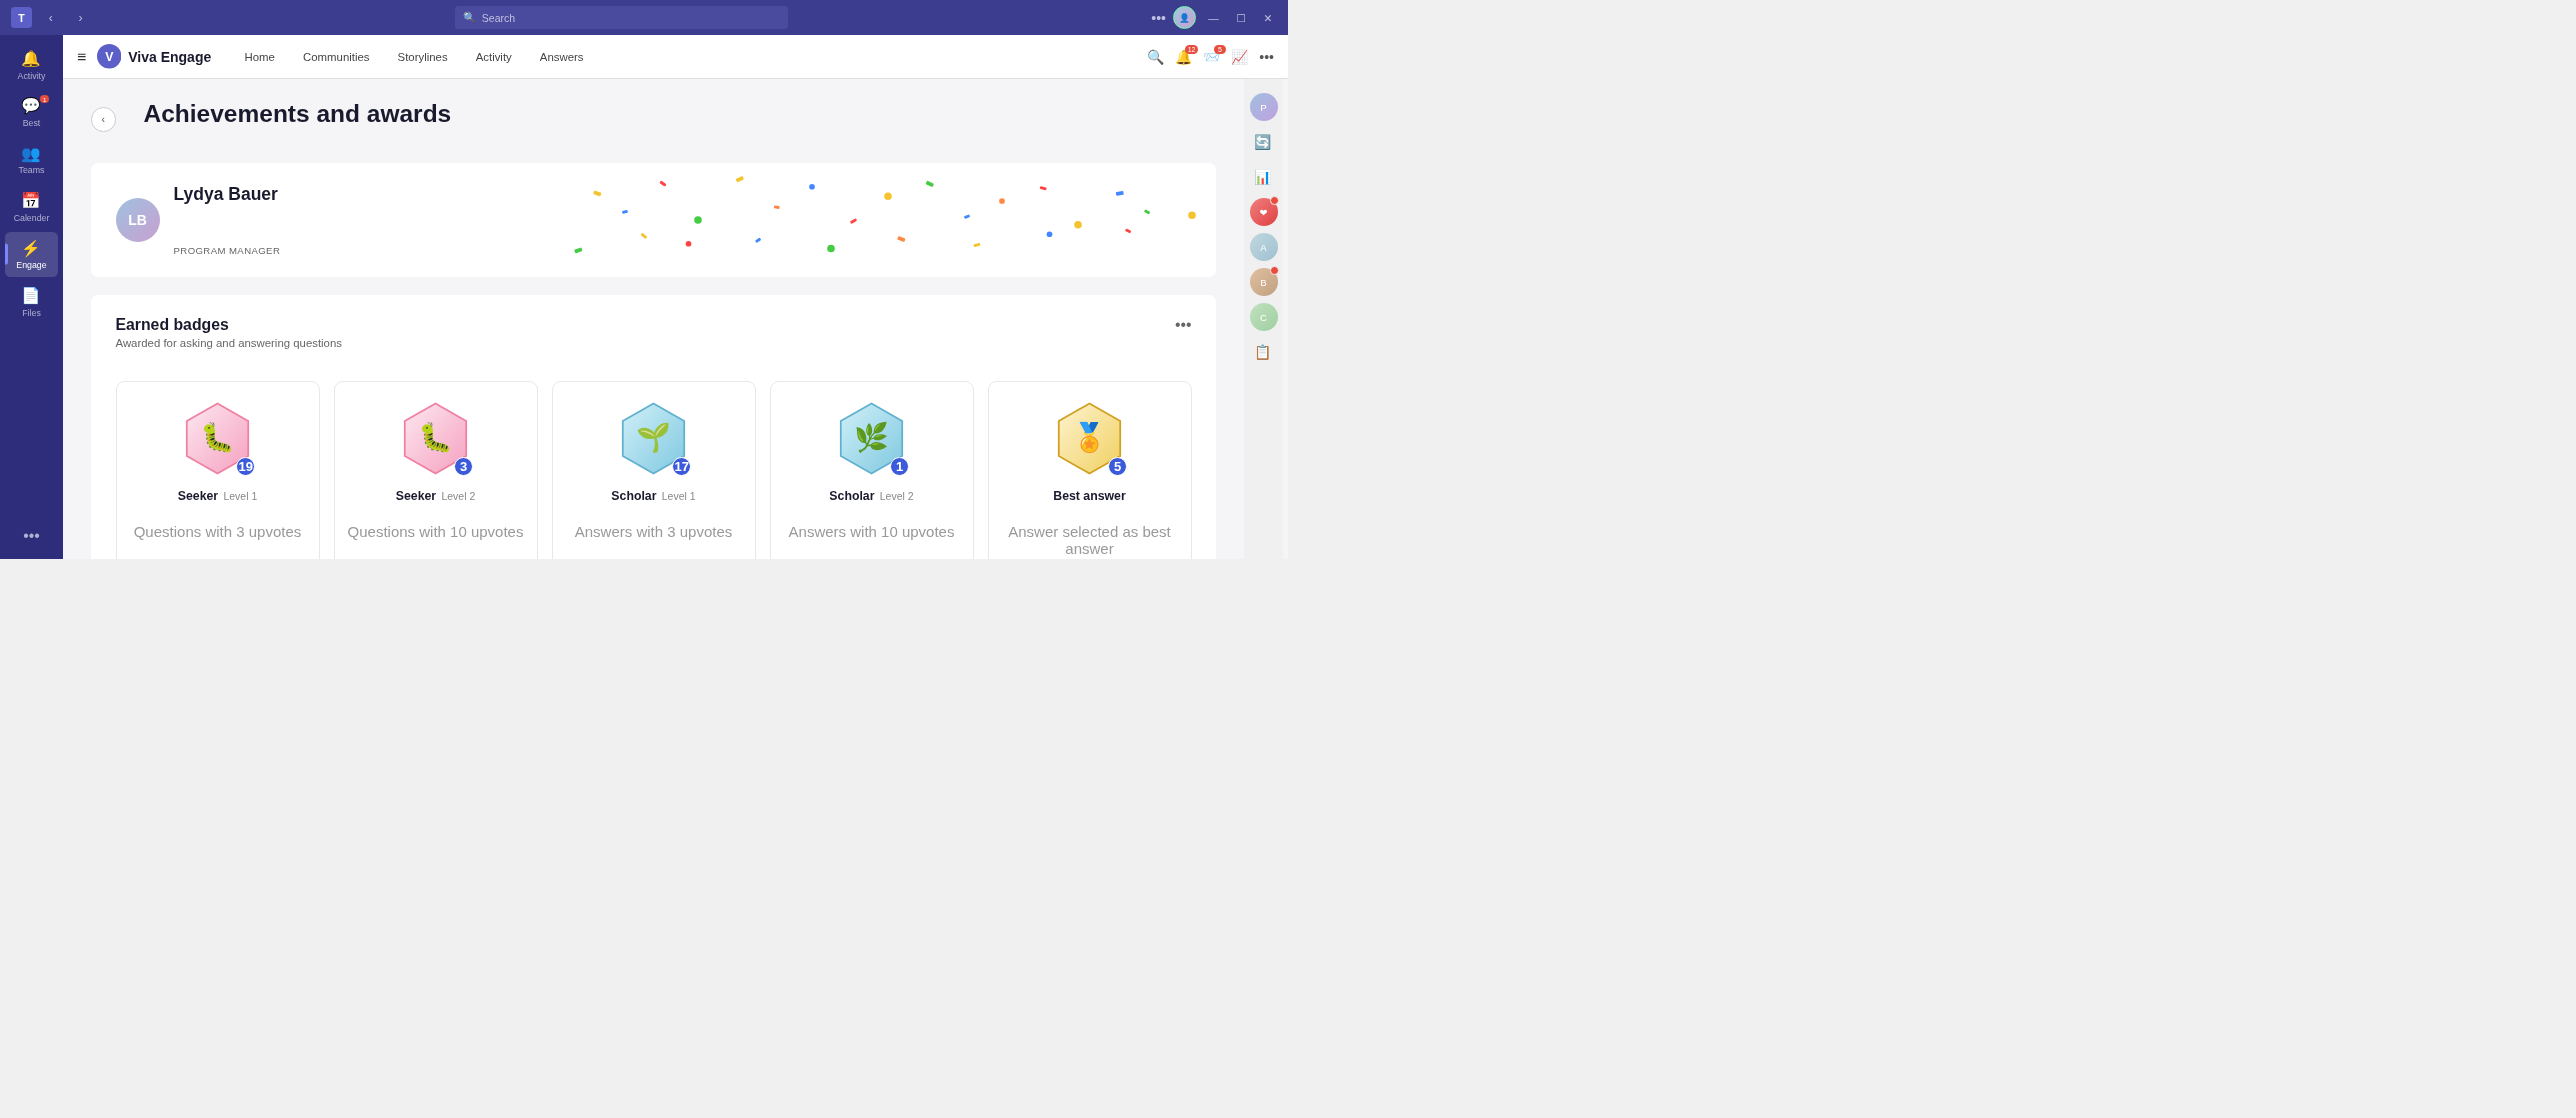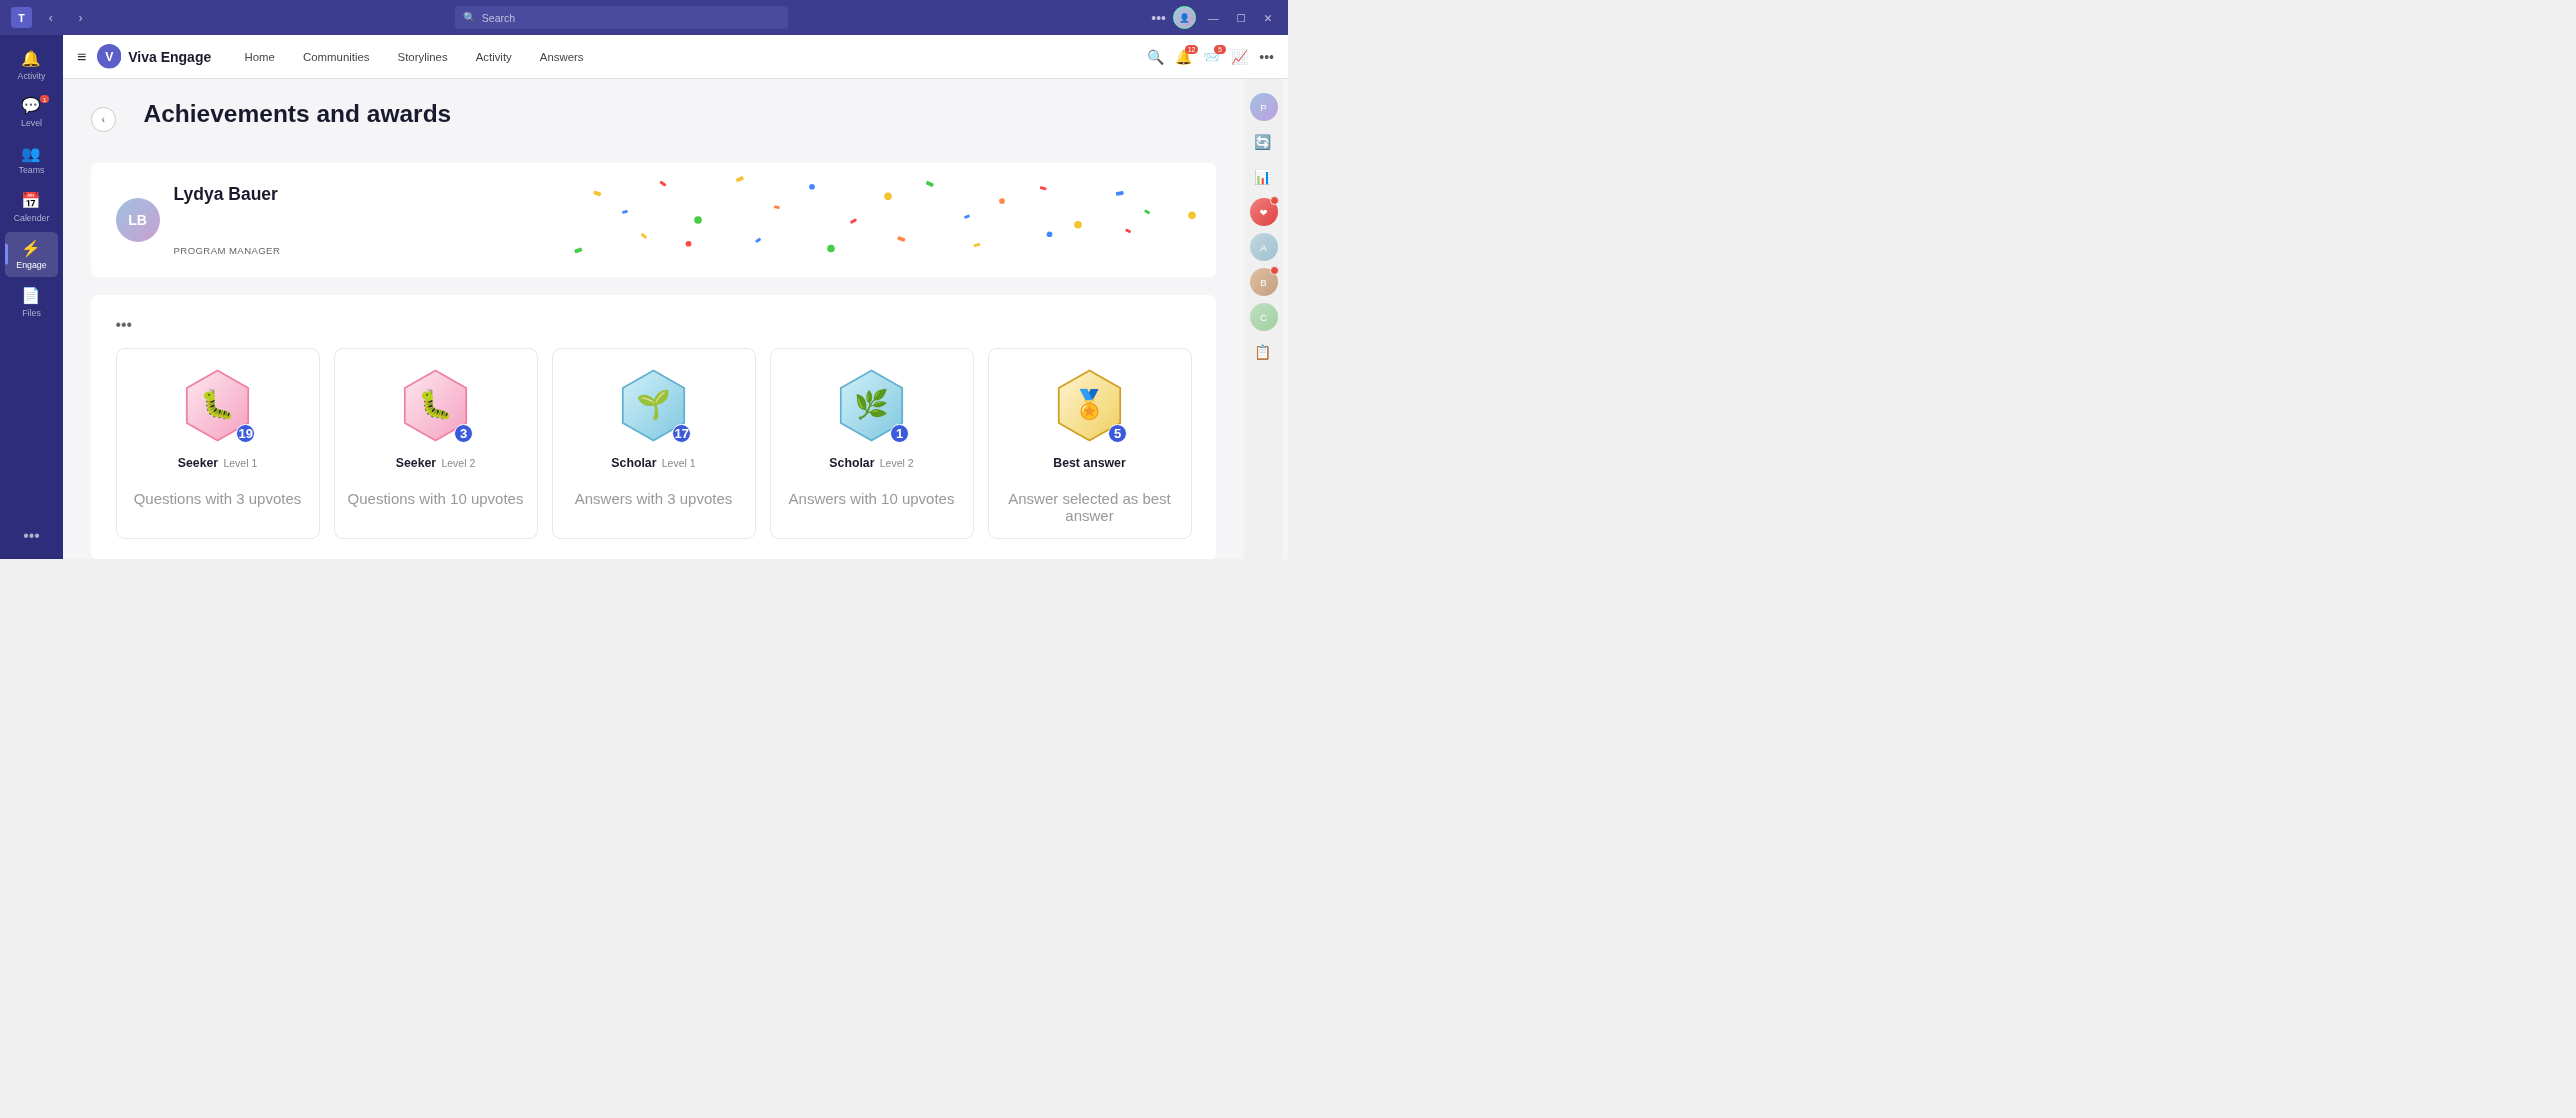--- a/index.html
+++ b/index.html
@@ -309,21 +309,21 @@
 
 <div class="app-body">
 
   <div class="left-sidebar">
     <div class="sidebar-item">
       <span class="sidebar-icon">🔔</span>
       <span>Activity</span>
     </div>
     <div class="sidebar-item" style="position:relative;">
       <span class="sidebar-icon">💬</span>
-      <span>Level</span>
+      <span>Best</span>
       <span class="badge-dot">1</span>
     </div>
     <div class="sidebar-item">
       <span class="sidebar-icon">👥</span>
       <span>Teams</span>
     </div>
     <div class="sidebar-item">
       <span class="sidebar-icon">📅</span>
       <span>Calender</span>
     </div>
@@ -418,20 +418,24 @@
               <circle cx="530" cy="75" r="3" fill="#4488ff"></circle>
               <rect x="610" y="70" width="6" height="3" rx="1" fill="#ff4444" transform="rotate(25,613,71)"></rect>
               <rect x="30" y="90" width="8" height="4" rx="1" fill="#44cc44" transform="rotate(-20,34,92)"></rect>
               <circle cx="680" cy="55" r="4" fill="#f4c430"></circle>
             </svg>
           </div>
         </div>
 
         <div class="badges-section">
           <div class="badges-header">
+            <div>
+              <div class="section-title">Earned badges</div>
+              <div class="section-subtitle">Awarded for asking and answering questions</div>
+            </div>
             <button class="badges-more-btn">•••</button>
           </div>
 
           <div class="badges-grid">
 
             <div class="badge-card">
               <div class="badge-icon-container">
                 <svg width="79" height="79" viewBox="0 0 90 90">
                   <defs>
                     <linearGradient id="pinkGrad1" x1="0%" y1="0%" x2="100%" y2="100%">

